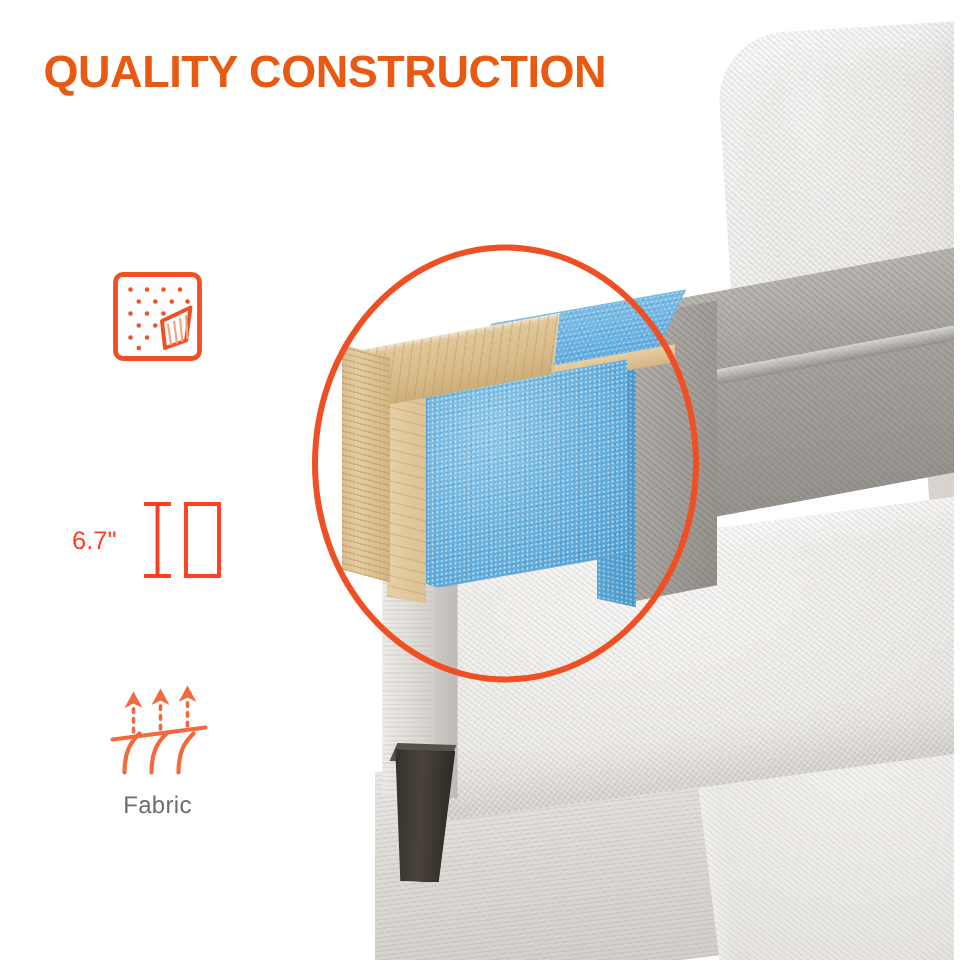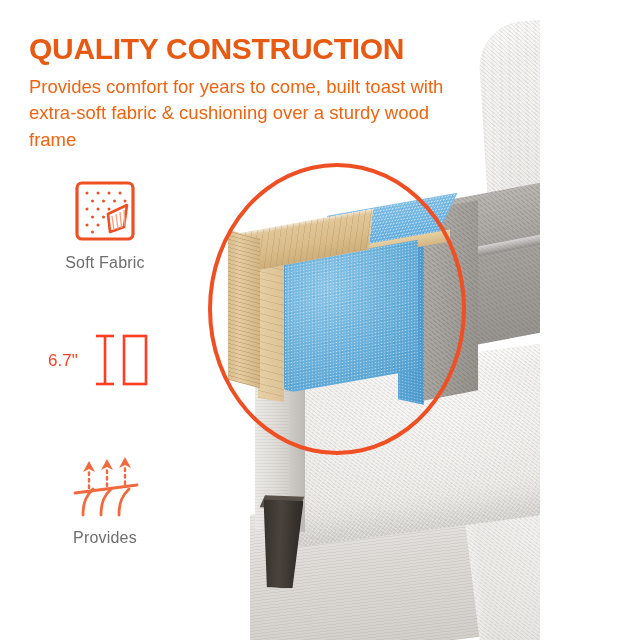--- a/index.html
+++ b/index.html
@@ -10,21 +10,21 @@
     width: 640px;
     height: 640px;
     background: #ffffff;
     font-family: "Liberation Sans", sans-serif;
     overflow: hidden;
     position: relative;
   }
   #infographic {
     position: absolute;
     left: 0; top: 0;
-    width: 540px;
+    width: 636px;
     height: 640px;
     background: #ffffff;
     overflow: hidden;
   }
 
   
   .photo-layer {
     position: absolute;
     left: 0; top: 0;
     width: 640px; height: 640px;
@@ -390,21 +390,20 @@
     <div class="wood-face"></div>
 
     <div class="leg-top"></div>
     <div class="leg"></div>
   </div>
 
   <div class="callout-circle"></div>
 
   <div class="headline">QUALITY CONSTRUCTION</div>
 
-  <div class="subhead">Provides comfort for years to come, built toast with extra-soft fabric &amp; cushioning over a sturdy wood frame</div>
 
   <div class="feature f1">
     <div class="icon-wrap">
       <svg width="62" height="62" viewBox="0 0 62 62" aria-hidden="true">
         <rect x="3" y="3" width="56" height="56" rx="5" ry="5" fill="none" stroke="#F04E23" stroke-width="3.2"></rect>
         <g fill="#F04E23">
           <circle cx="13" cy="13" r="1.5"></circle>
             <circle cx="24" cy="13" r="1.5"></circle>
           <circle cx="35" cy="13" r="1.5"></circle>
             <circle cx="46" cy="13" r="1.5"></circle>
@@ -423,21 +422,20 @@
         </g>
         <path d="M34 34 L53 25 L50 47 L36 52 Z" fill="none" stroke="#F04E23" stroke-width="2.6" stroke-linejoin="round"></path>
         <g stroke="#F7A383" stroke-width="1.4">
           <line x1="38" y1="36" x2="40" y2="50"></line>
           <line x1="42" y1="34" x2="44" y2="49"></line>
           <line x1="46" y1="32" x2="47.5" y2="48"></line>
           <line x1="50" y1="30" x2="51" y2="46"></line>
         </g>
       </svg>
     </div>
-    <div class="feature-label">Soft Fabric</div>
   </div>
 
   <div class="feature f2">
     <div class="icon-wrap">
       <svg width="130" height="58" viewBox="0 0 130 58" aria-hidden="true">
         <text class="dim-text" x="8" y="35">6.7"</text>
         <g stroke="#FF3D20" stroke-width="2.6" stroke-linecap="butt">
           <line x1="56" y1="5" x2="74" y2="5"></line>
           <line x1="65" y1="5" x2="65" y2="53"></line>
           <line x1="56" y1="53" x2="74" y2="53"></line>
@@ -462,17 +460,17 @@
           <line x1="58" y1="27" x2="58" y2="10"></line>
         </g>
         <g fill="#F2693E">
           <path d="M22 4 L28 15 L22 12 L16 15 Z"></path>
           <path d="M40 2 L46 13 L40 10 L34 13 Z"></path>
           <path d="M58 0 L64 11 L58 8 L52 11 Z"></path>
         </g>
       </svg>
     </div>
     <div class="feature-label">
-      <div>Provides</div>
+      <div>Fabric</div>
     </div>
   </div>
 
 </div>
 
 </body></html>

